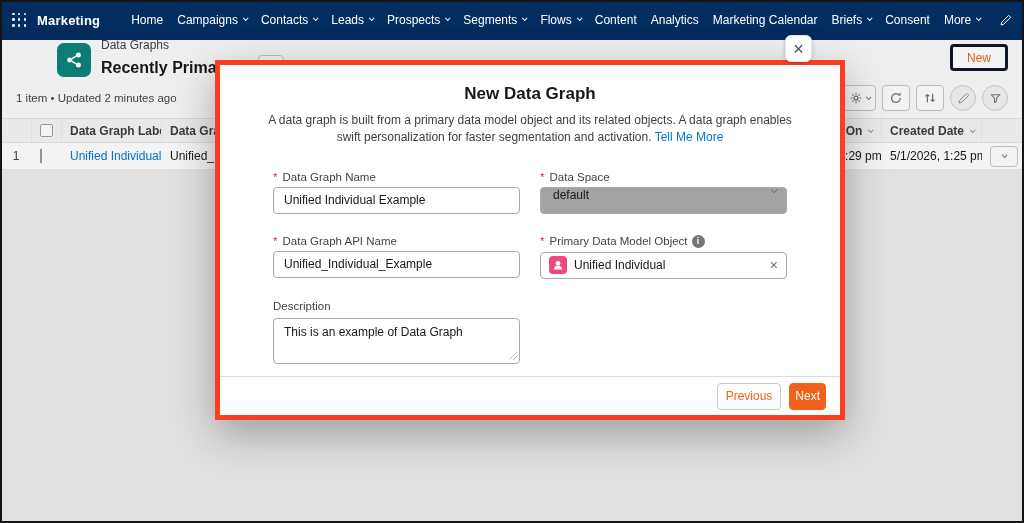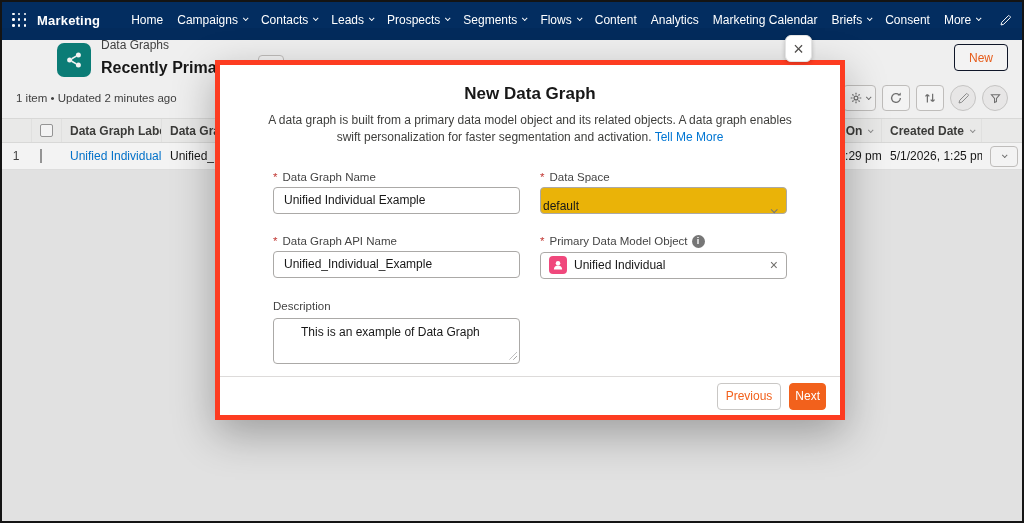--- a/index.html
+++ b/index.html
@@ -24,21 +24,21 @@
   .page{position:absolute;top:28px;left:0;right:0;bottom:0;background:#ececec;}
   .listpanel{background:#fbfbfb;padding:10px 16px 0;}
   .lp-top{display:flex;align-items:flex-start;justify-content:space-between;}
   .lp-left{display:flex;gap:10px;align-items:center;padding-left:41px;}
   .obj-icon{width:34px;height:34px;border-radius:7px;background:var(--entity,#0b827c);display:flex;align-items:center;justify-content:center;flex:none;}
   .lp-entity{font-size:12px;color:#444;margin-bottom:3px;}
   .lp-view{display:flex;align-items:center;gap:9px;}
   .lp-view-name{font-size:16px;font-weight:bold;color:#181818;}
   .tri{width:0;height:0;border-left:4px solid transparent;border-right:4px solid transparent;border-top:5px solid #3e3e3c;}
   .sq-btn{width:26px;height:26px;border:1px solid #c9c7c5;border-radius:4px;background:#fff;display:flex;align-items:center;justify-content:center;cursor:pointer;}
-  .btn{height:27px;border:1px solid #0f172a;border-radius:4px;background:#fff;font-size:12px;padding:0 14px;color:var(--accent,#f2611c);cursor:pointer;font-family:inherit;}
+  .btn{height:27px;border:3px solid #0f172a;border-radius:4px;background:#fff;font-size:12px;padding:0 14px;color:var(--accent,#f2611c);cursor:pointer;font-family:inherit;}
   .new-btn{margin-top:6px;}
   .lp-bottom{display:flex;justify-content:space-between;align-items:center;margin-top:4px;padding-bottom:7px;}
   .meta{font-size:11.5px;color:#444;}
   .controls{display:flex;gap:6px;align-items:center;}
   .search{width:210px;height:26px;border:1px solid #b0adab;border-radius:4px;background:#fff;padding:0 9px;font-size:12px;font-family:inherit;}
   .icon-btn{height:26px;min-width:28px;border:1px solid #c9c7c5;border-radius:4px;background:#fff;display:flex;align-items:center;justify-content:center;gap:3px;padding:0 5px;cursor:pointer;}
   .round-btn{width:26px;height:26px;border:1px solid #cfcecd;border-radius:50%;background:#f3f2f2;display:flex;align-items:center;justify-content:center;cursor:pointer;}
   .icon-btn .chev{width:4px;height:4px;color:#747474;}
   
   .thead,.trow{display:grid;grid-template-columns:32px 30px 100px 615px 105px 100px 42px;align-items:center;}
@@ -56,28 +56,28 @@
   .backdrop{position:absolute;left:0;right:0;top:28px;bottom:0;background:rgba(15,15,15,.05);z-index:8;}
   .modal{position:absolute;left:215px;top:60px;width:630px;height:360px;background:#fff;border:5px solid var(--annotation,#fd3c21);box-shadow:0 14px 40px rgba(0,0,0,.30);z-index:10;}
   .close-btn{position:absolute;top:-30px;right:28px;width:27px;height:27px;background:#fff;border:1px solid #e4e4e4;border-radius:6px;box-shadow:0 1px 4px rgba(0,0,0,.22);display:flex;align-items:center;justify-content:center;font-size:18px;line-height:1;color:#514f4d;cursor:pointer;}
   .m-title{margin-top:19px;text-align:center;font-size:17px;font-weight:bold;color:#181818;}
   .m-sub{margin:8px auto 0;width:545px;text-align:center;font-size:12px;color:#3e3e3c;line-height:1.45;}
   .m-sub a{color:var(--link,#0176d3);text-decoration:none;cursor:pointer;}
   .m-form{margin:24px auto 0;width:514px;display:grid;grid-template-columns:247px 247px;column-gap:20px;row-gap:21px;}
   .field label{display:flex;align-items:center;gap:4px;font-size:11.5px;color:#444;margin-bottom:4px;}
   .req{color:#c23934;margin-right:1px;}
   .tinput{width:100%;height:27px;border:1px solid #aba9a7;border-radius:4px;padding:0 10px;font-size:12px;color:#181818;background:#fff;font-family:inherit;}
-  .selectbox{position:relative;height:27px;border:1px solid #aba9a7;border-radius:4px;background:#eab308;display:flex;align-items:flex-end;padding:0 24px 0 2px;font-size:12px;cursor:pointer;}
+  .selectbox{position:relative;height:27px;border:1px solid #aba9a7;border-radius:4px;background:#a3a3a3;display:flex;align-items:flex-start;padding:0 24px 0 12px;font-size:12px;cursor:pointer;}
   .selectbox .chev{position:absolute;right:10px;color:#747474;}
   .pdmo-box{height:27px;border:1px solid #aba9a7;border-radius:4px;background:#fff;display:flex;align-items:center;padding:0 8px;gap:7px;font-size:12px;cursor:pointer;}
   .pdmo-icon{width:18px;height:18px;border-radius:4px;background:var(--pdmo,#f0487c);display:flex;align-items:center;justify-content:center;flex:none;}
   .pdmo-x{margin-left:auto;color:#706e6b;font-size:14px;line-height:1;cursor:pointer;}
   .info-icon{width:13px;height:13px;border-radius:50%;background:#767676;color:#fff;font-size:9px;font-weight:bold;display:inline-flex;align-items:center;justify-content:center;font-style:normal;}
   .ta-wrap{position:relative;}
-  .textarea{width:100%;height:46px;border:1px solid #aba9a7;border-radius:4px;padding:6px 27px;font-size:12px;color:#181818;resize:none;font-family:inherit;display:block;margin-top:6px;}
+  .textarea{width:100%;height:46px;border:1px solid #aba9a7;border-radius:4px;padding:6px 10px;font-size:12px;color:#181818;resize:none;font-family:inherit;display:block;margin-top:6px;}
   .grip{position:absolute;right:3px;bottom:4px;width:8px;height:8px;background:repeating-linear-gradient(135deg,transparent 0 2px,#a8a8a8 2px 3px);clip-path:polygon(100% 0,0 100%,100% 100%);pointer-events:none;}
   .m-footer{position:absolute;left:0;right:0;bottom:0;height:39px;border-top:1px solid #dddbda;display:flex;align-items:center;justify-content:flex-end;gap:8px;padding:0 14px;background:#fff;}
   .btn-prev{height:27px;padding:0 8px;border:1px solid #c9c7c5;border-radius:4px;background:#fff;color:var(--accent,#f2611c);font-size:12px;cursor:pointer;font-family:inherit;}
   .btn-next{height:27px;padding:0 5px;border:1px solid var(--accent,#f2611c);border-radius:4px;background:var(--accent,#f2611c);color:#fff;font-size:12px;cursor:pointer;font-family:inherit;}
   
   .frame{position:absolute;inset:0;box-shadow:inset 0 0 0 2px #141414;z-index:40;pointer-events:none;}
 </style>
 </head>
 <body>
 

